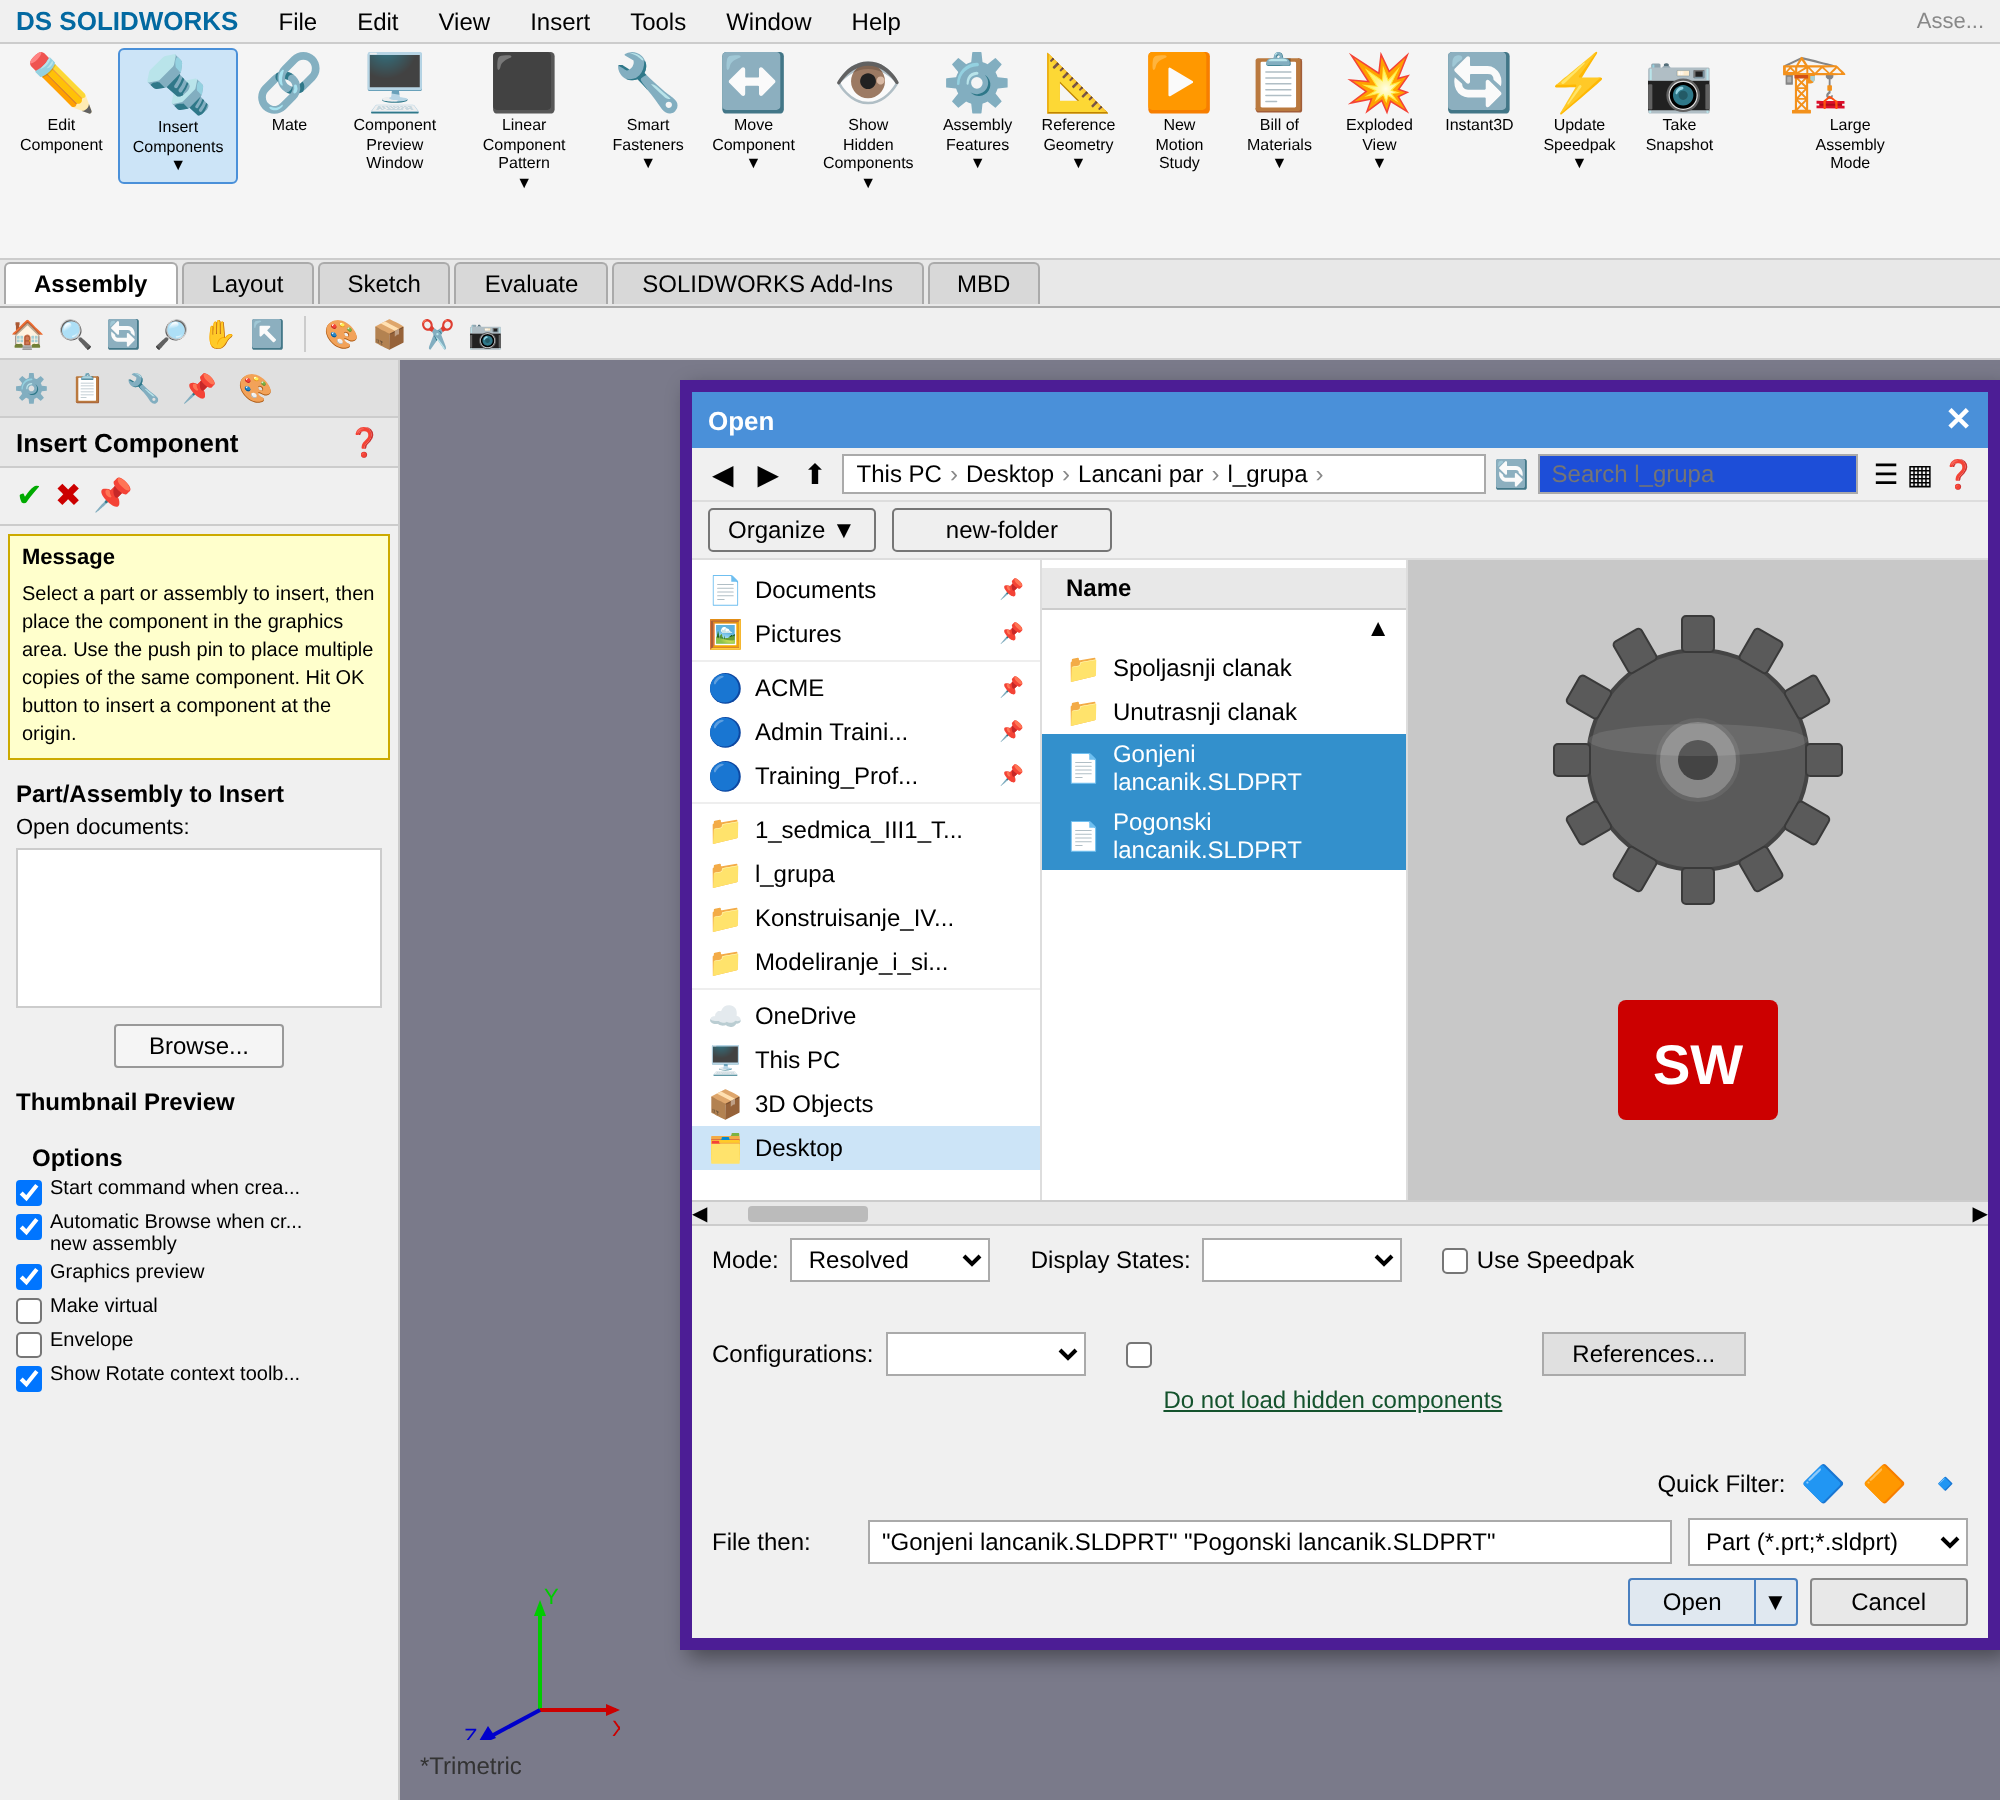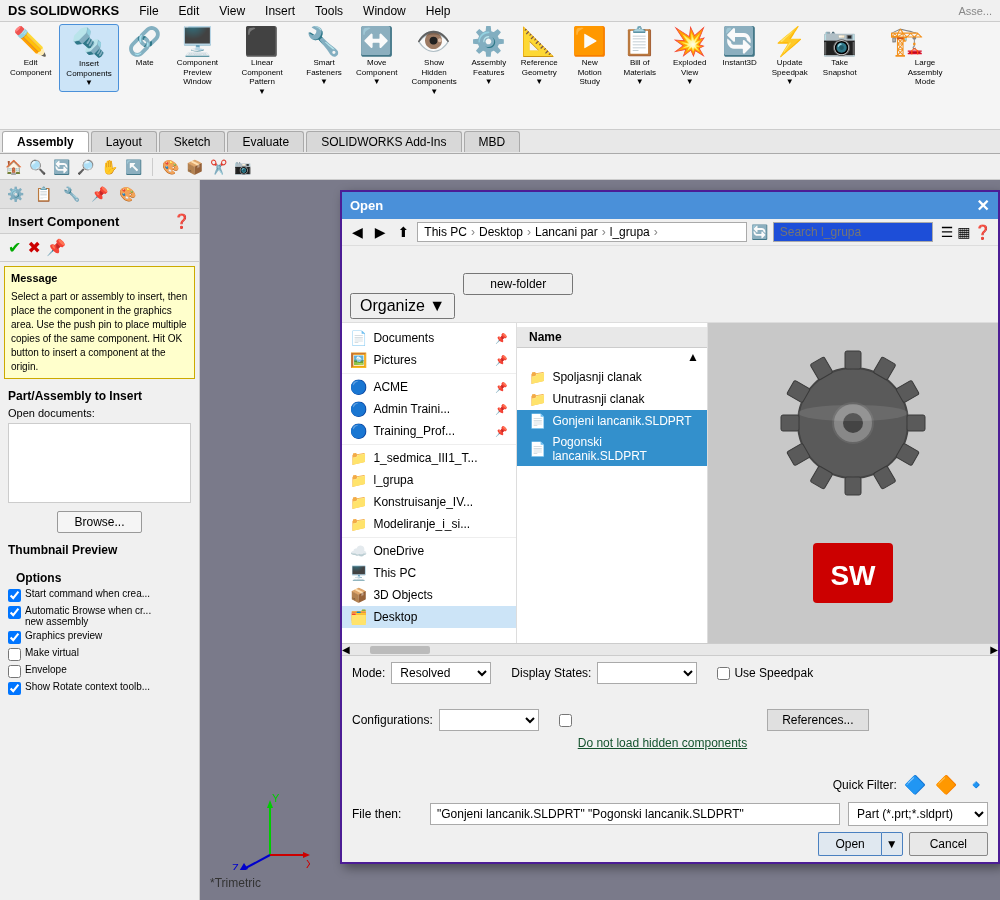--- a/index.html
+++ b/index.html
@@ -8,21 +8,21 @@
     
     .menu-bar {
       background: #f0f0f0;
       border-bottom: 1px solid #ccc;
       display: flex;
       align-items: center;
       height: 22px;
       padding: 0 8px;
       gap: 4px;
     }
-    .menu-bar .logo { color: #000000; font-weight: bold; font-size: 13px; margin-right: 8px; }
+    .menu-bar .logo { color: #0369a1; font-weight: bold; font-size: 13px; margin-right: 8px; }
     .menu-item { padding: 2px 8px; cursor: pointer; font-size: 12px; }
 
     
     .toolbar {
       background: #f5f5f5;
       border-bottom: 1px solid #ccc;
       display: flex;
       align-items: flex-start;
       padding: 2px 4px;
       height: 108px;
@@ -172,21 +172,21 @@
       background: transparent;
       display: flex;
       align-items: flex-start;
       justify-content: flex-start;
       padding: 10px 0 0 140px;
       z-index: 100;
     }
     .dialog {
       width: 840px;
       background: #f5f5f5;
-      border: 2px solid #4c1d95;
+      border: 6px solid #4c1d95;
       box-shadow: 4px 4px 10px rgba(0,0,0,0.4);
       display: flex;
       flex-direction: column;
     }
     .dialog-titlebar {
       background: #4a90d9;
       color: white;
       display: flex;
       align-items: center;
       justify-content: space-between;
@@ -641,21 +641,21 @@
           </div>
           <span style="font-size:14px; cursor:pointer;">🔄</span>
           <input type="text" class="search-box" placeholder="Search l_grupa" style="">
 
           <span style="font-size:14px; cursor:pointer; margin-left:4px;">☰</span>
           <span style="font-size:14px; cursor:pointer;">▦</span>
           <span style="font-size:14px; cursor:pointer;">❓</span>
         </div>
 
         <div style="display:flex; align-items:center; padding:3px 8px; gap:8px; background:#f0f0f0; border-bottom:1px solid #ddd;">
-          <button style="padding:2px 8px; font-size:16px; cursor:pointer;margin-top:44px;">Organize ▼</button>
+          <button style="padding:2px 8px; font-size:12px; cursor:pointer;">Organize ▼</button>
           <button style="padding:2px 25px; font-size:12px; cursor:pointer;">new-folder</button>
         </div>
 
         <div class="dialog-body">
 
           <div class="left-nav">
             <div class="nav-item">
               <span class="nav-icon">📄</span>
               <span>Documents</span>
               <span style="margin-left:auto; font-size:10px;">📌</span>

